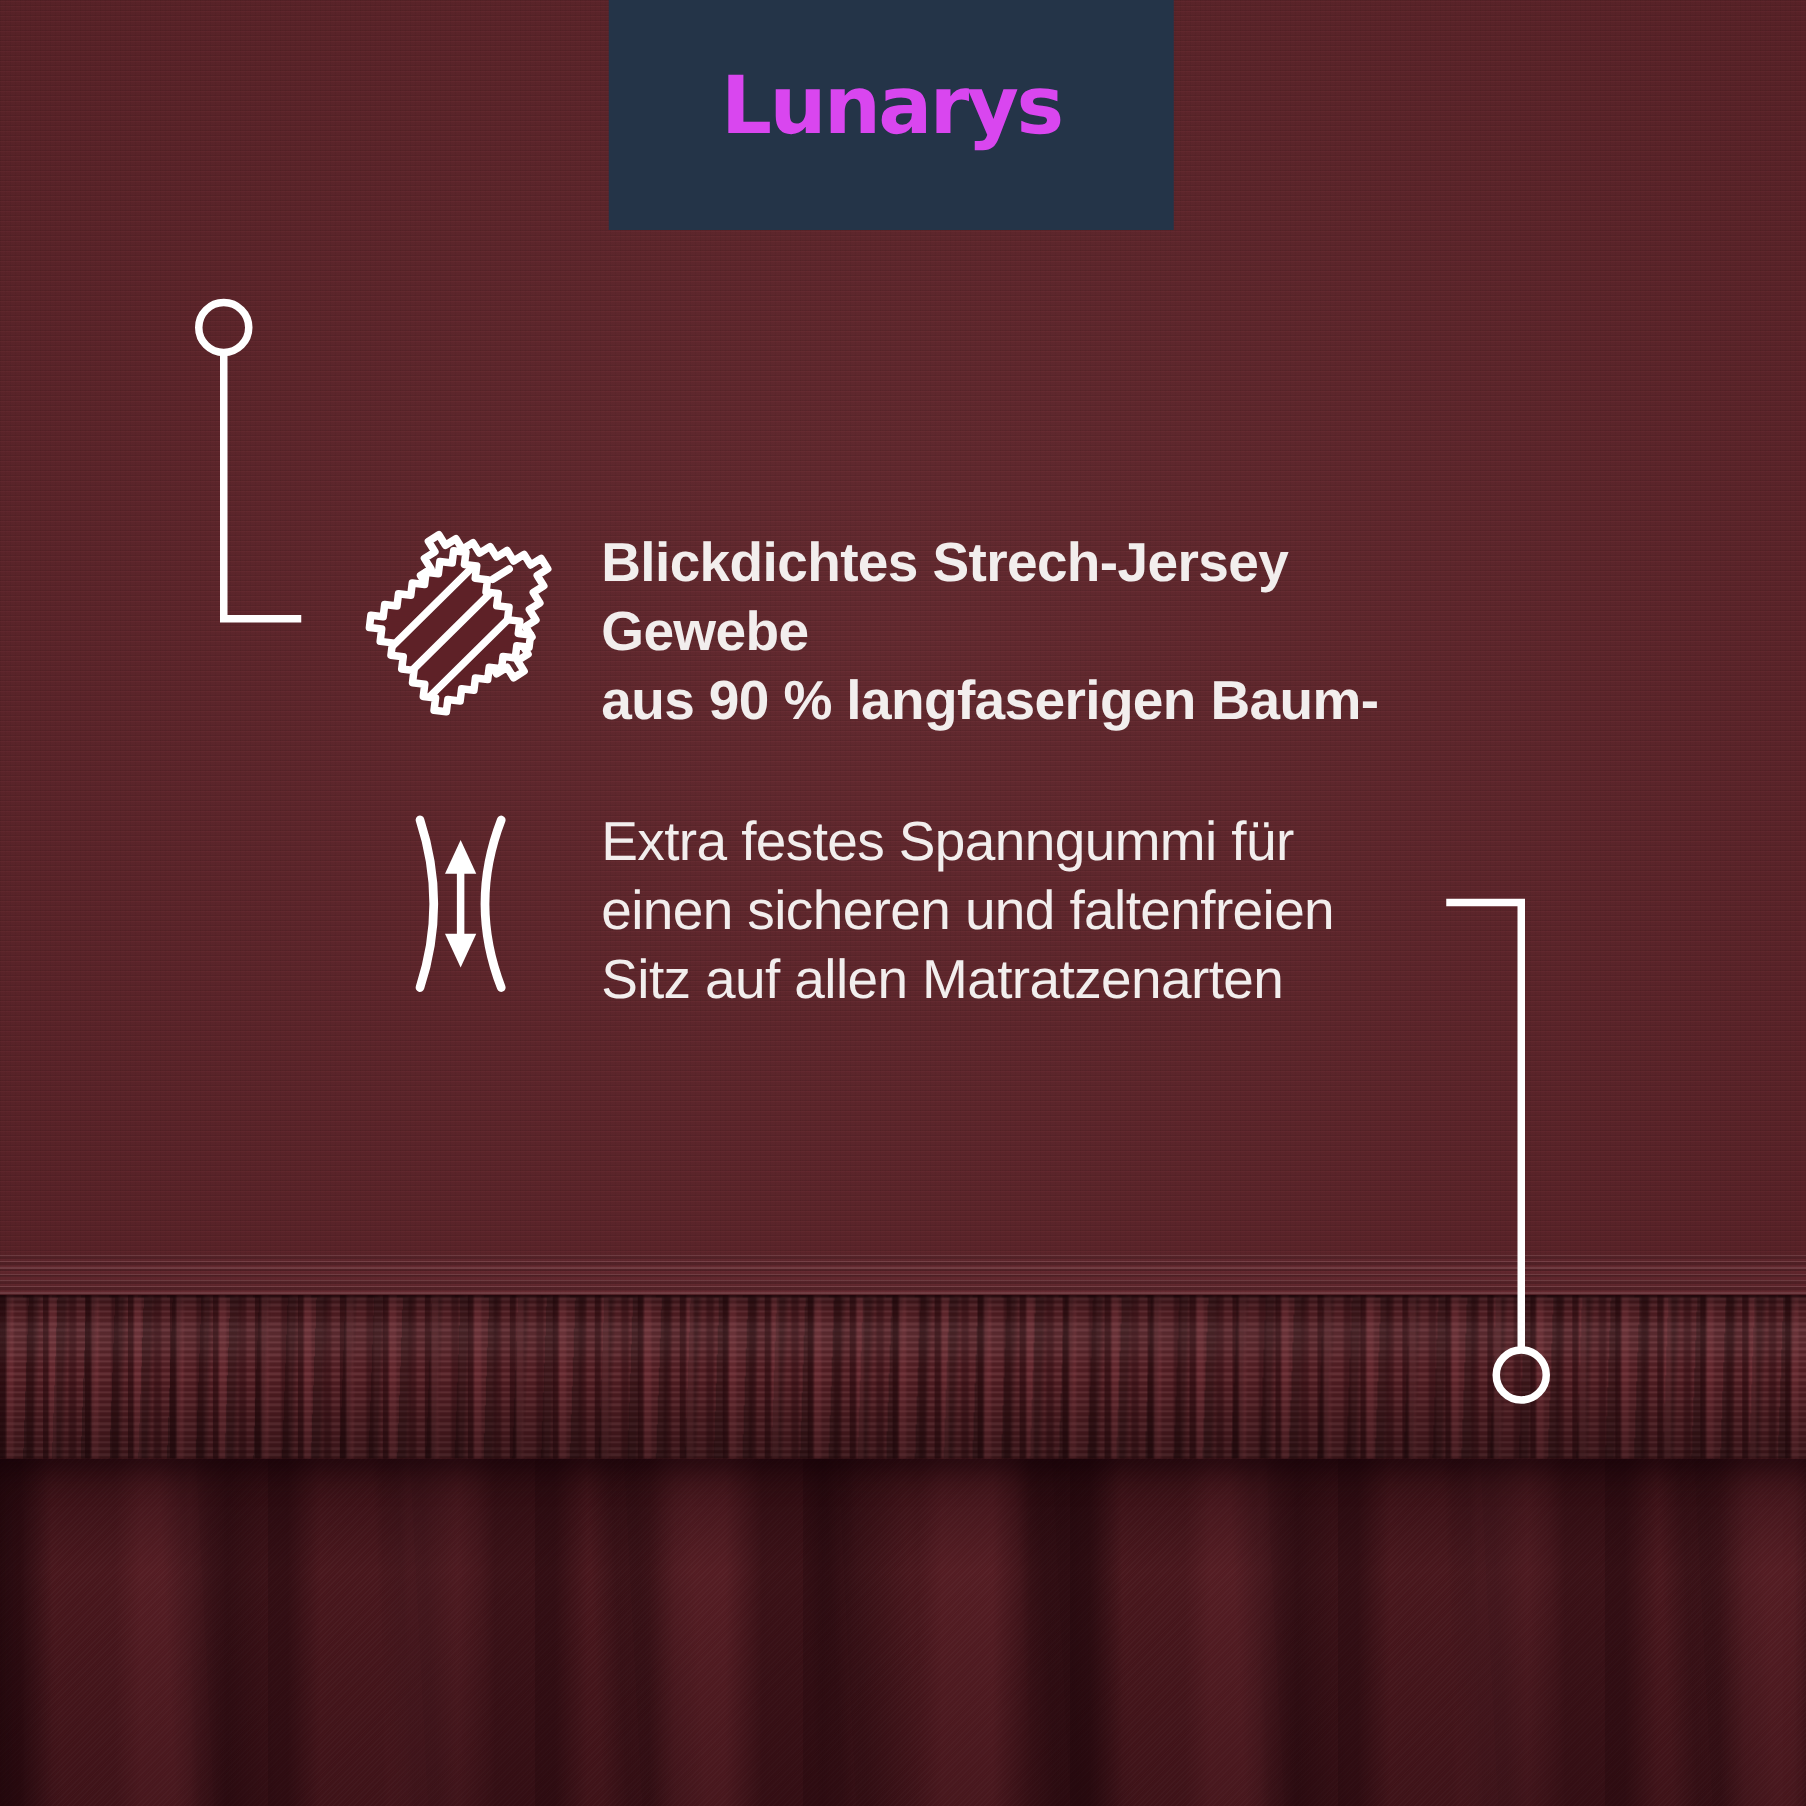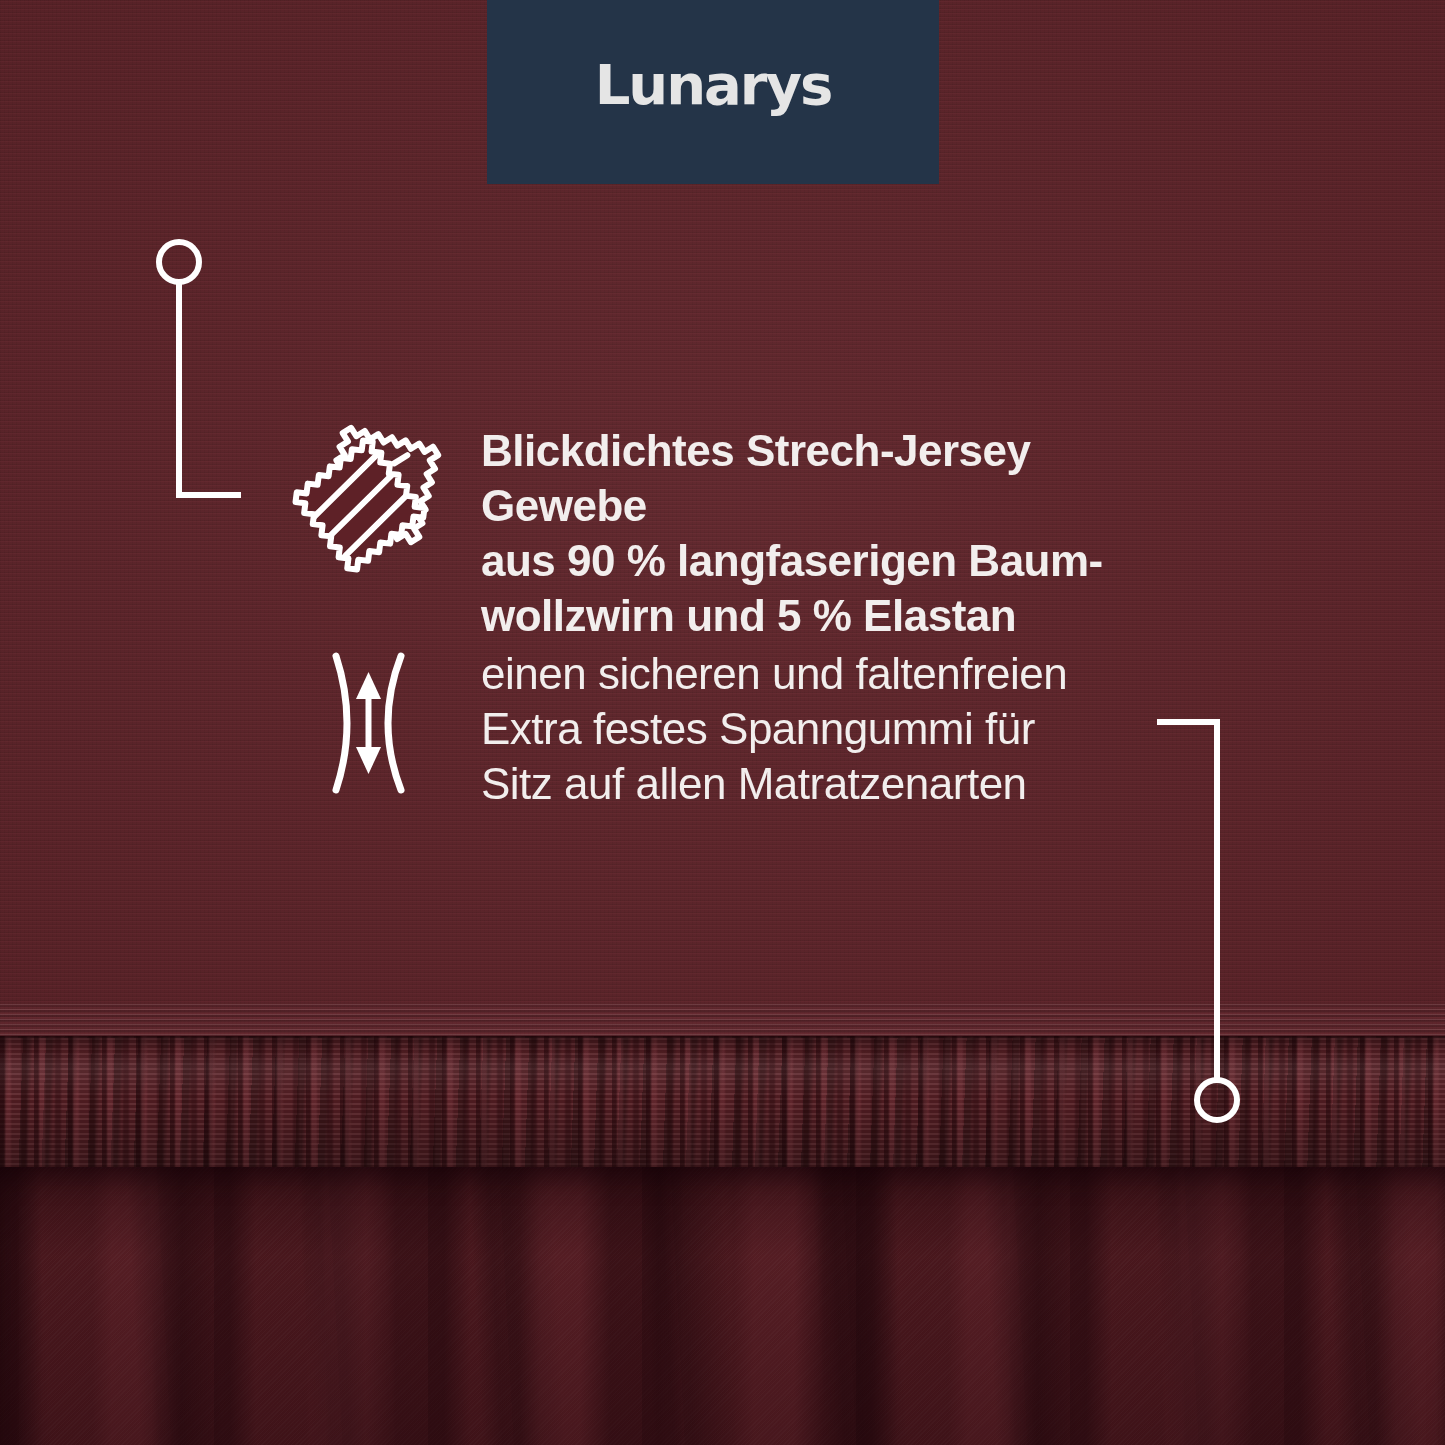--- a/index.html
+++ b/index.html
@@ -55,24 +55,24 @@
         rgba(14,1,5,0.30) 0 8px, transparent 52px 140px, rgba(14,1,5,0.26) 160px 171px),
       repeating-linear-gradient(135deg, rgba(255,255,255,0.03) 0 1px, transparent 1px 3px);
     box-shadow:inset 0 20px 24px -10px rgba(18,1,6,0.6);
   }
   .logo-box{
     position:absolute;left:487px;top:0;width:452px;height:184px;
     background:#243448;
     display:flex;align-items:center;justify-content:center;
   }
   .logo-text{
-    color:#e5e5e5;
+    color:#d946ef;
     font-family:"DejaVu Sans","Liberation Sans",sans-serif;
     font-weight:bold;
-    font-size:56px;
+    font-size:64px;
     letter-spacing:-2px;
     line-height:1;
     padding-bottom:14px;
   }
   .feature-text{
     position:absolute;left:481px;width:720px;
     color:#f2eeed;
     font-size:44px;line-height:55px;letter-spacing:-0.5px;
     font-weight:400;
   }
@@ -133,22 +133,21 @@
       <path d="M401,656 Q375,723 401,790" stroke="#ffffff" stroke-width="7" fill="none" stroke-linecap="round"></path>
       <line x1="368.5" y1="694" x2="368.5" y2="752" stroke="#ffffff" stroke-width="6"></line>
       <path d="M368.5,672 L356,699 L381,699 Z" fill="#ffffff"></path>
       <path d="M368.5,774 L356,747 L381,747 Z" fill="#ffffff"></path>
     </g>
   </svg>
 
   <div class="feature-text" id="feature-text-0">
     <div>Blickdichtes Strech-Jersey Gewebe</div>
     <div>aus 90 % langfaserigen Baum-</div>
-    <div>wollzwirn und 5 % Elastan</div>
   </div>
 
   <div class="feature-text" id="feature-text-1">
+    <div>Extra festes Spanngummi für</div>
     <div>einen sicheren und faltenfreien</div>
-    <div>Extra festes Spanngummi für</div>
     <div>Sitz auf allen Matratzenarten</div>
   </div>
 
 </div>
 
 </body></html>

